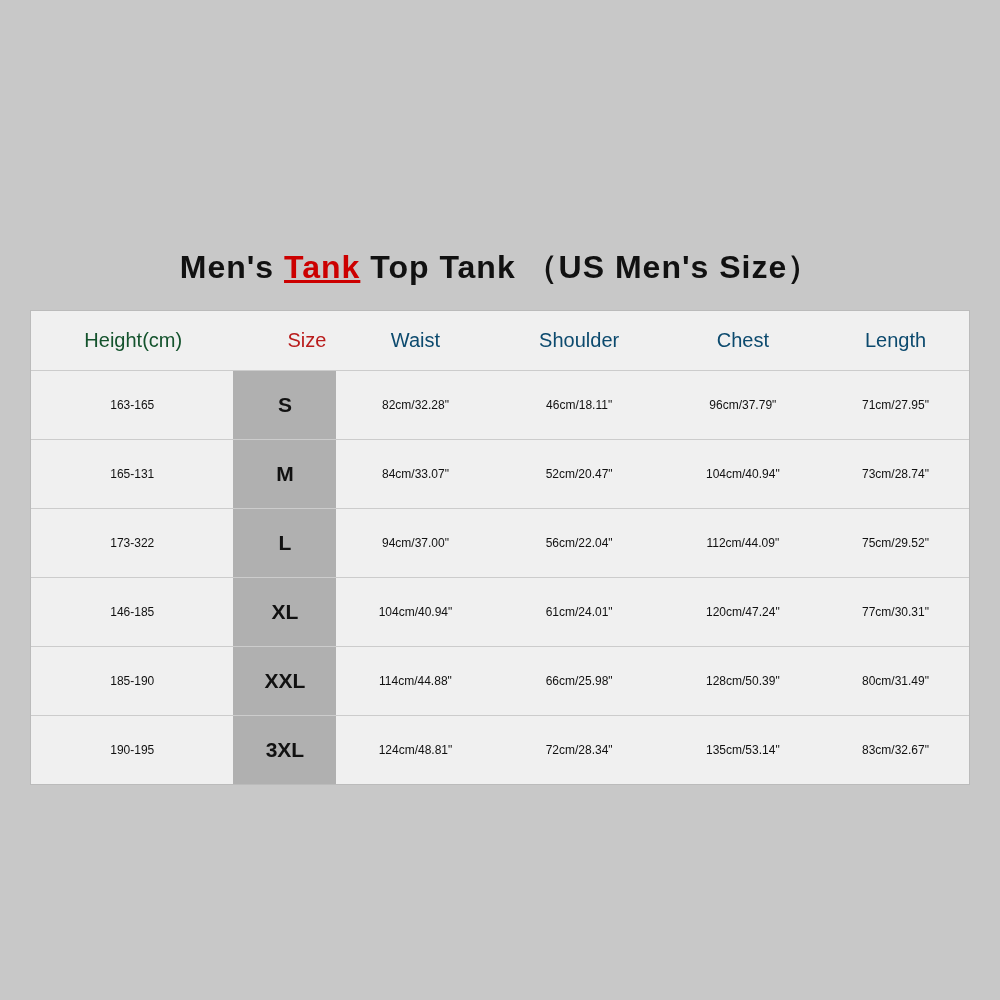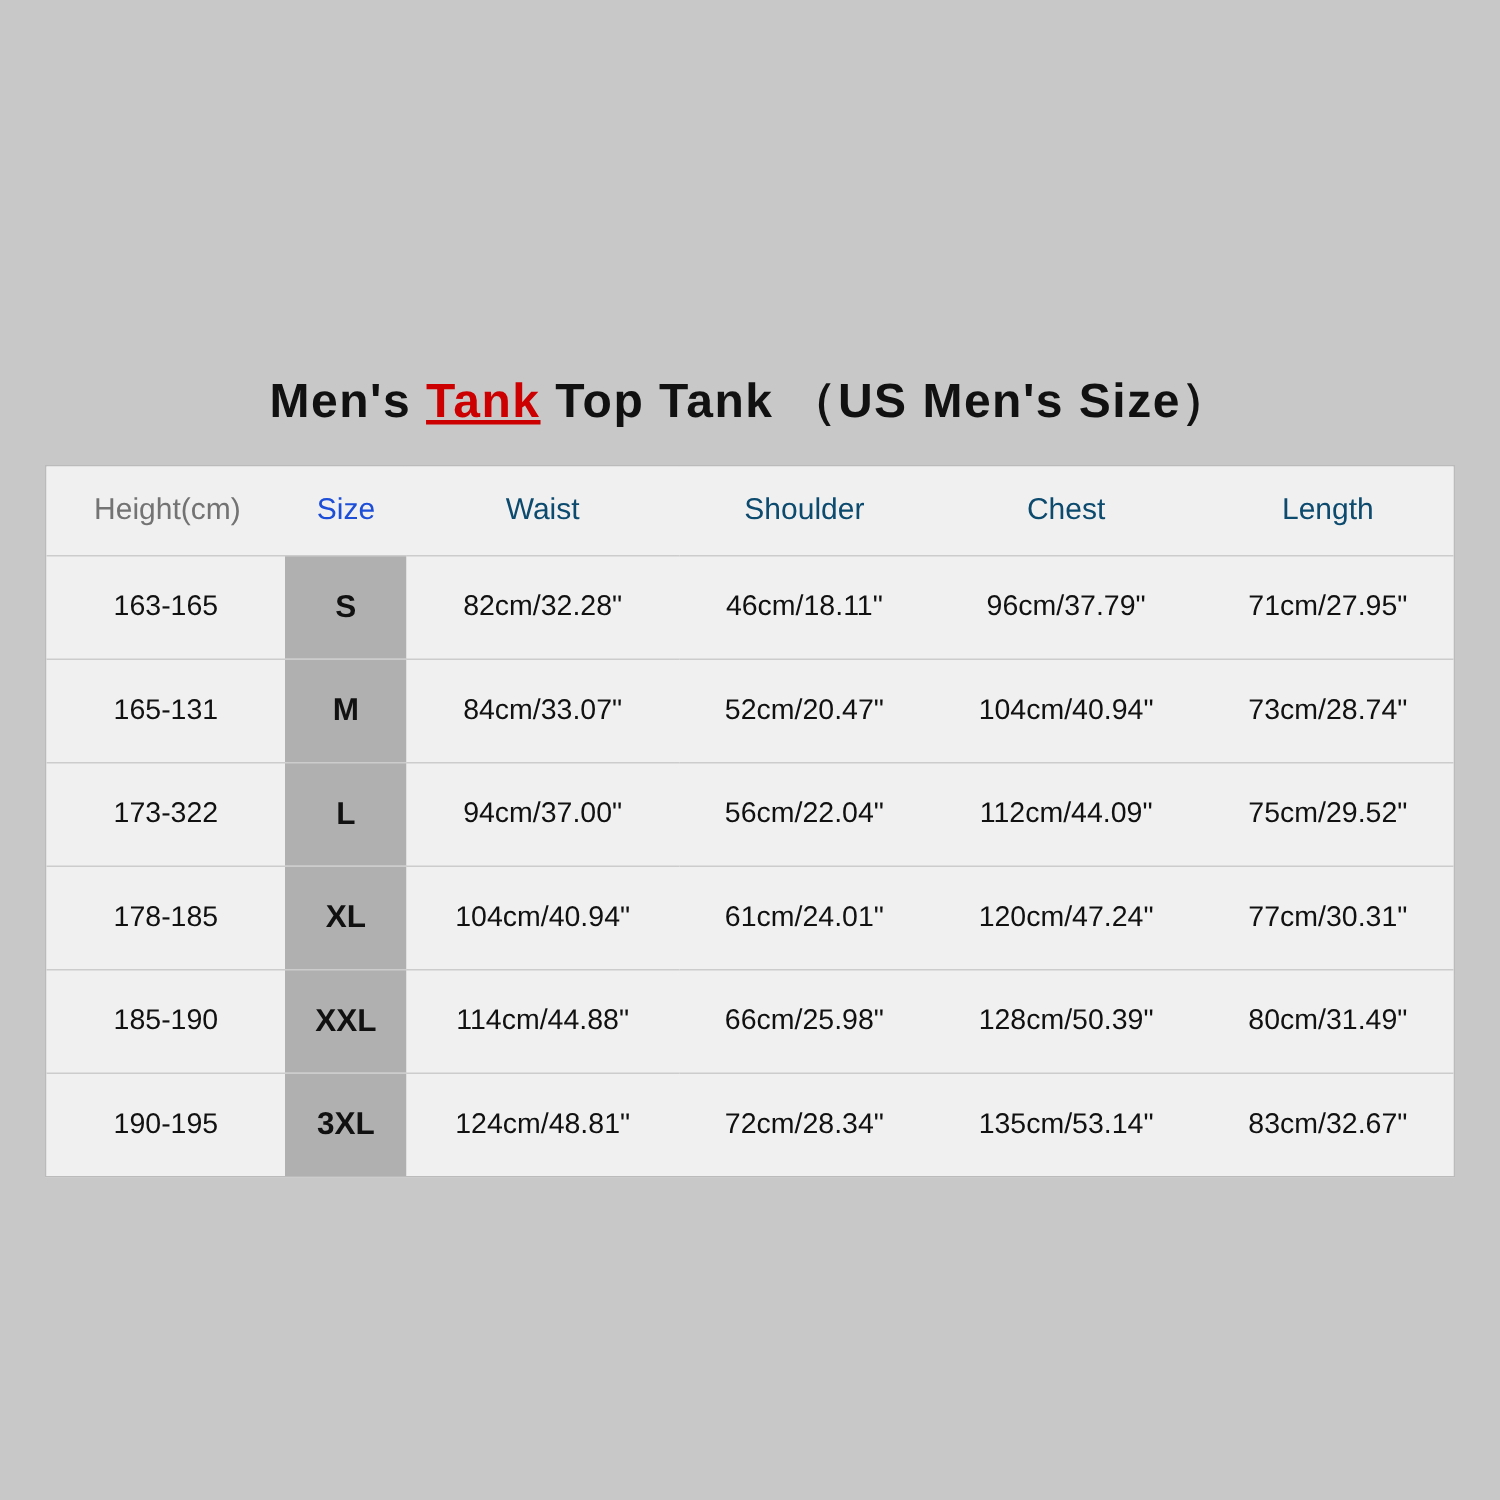--- a/index.html
+++ b/index.html
@@ -43,31 +43,31 @@
       border-collapse: collapse;
     }
     thead tr th {
       padding: 18px 10px;
       font-size: 20px;
       font-weight: normal;
       text-align: center;
       border-bottom: 1px solid #ccc;
       background: #f0f0f0;
     }
-    thead tr th.height-col { color: #737373; padding-left: 12px; }
-    thead tr th.size-col { color: #1d4ed8; }
+    thead tr th.height-col { color: #14532d; padding-left: 12px; }
+    thead tr th.size-col { color: #b91c1c; text-align: right; }
     thead tr th.data-col { color: #0c4a6e; }
 
     tbody tr {
       border-bottom: 1px solid #ccc;
     }
     tbody tr td {
       padding: 22px 10px;
       text-align: center;
-      font-size: 19px;
+      font-size: 12px;
       color: #111;
       background: #f0f0f0;
     }
     tbody tr td.size-cell {
       background: #b0b0b0;
       font-weight: bold;
       font-size: 21px;
       color: #111;
     }
     tbody tr:last-child {
@@ -115,21 +115,21 @@
     </tr>
           <tr>
       <td>173-322</td>
       <td class="size-cell">L</td>
       <td>94cm/37.00"</td>
       <td>56cm/22.04"</td>
       <td>112cm/44.09"</td>
       <td>75cm/29.52"</td>
     </tr>
           <tr>
-      <td>178-185</td>
+      <td>146-185</td>
       <td class="size-cell">XL</td>
       <td>104cm/40.94"</td>
       <td>61cm/24.01"</td>
       <td>120cm/47.24"</td>
       <td>77cm/30.31"</td>
     </tr>
           <tr>
       <td>185-190</td>
       <td class="size-cell">XXL</td>
       <td>114cm/44.88"</td>

